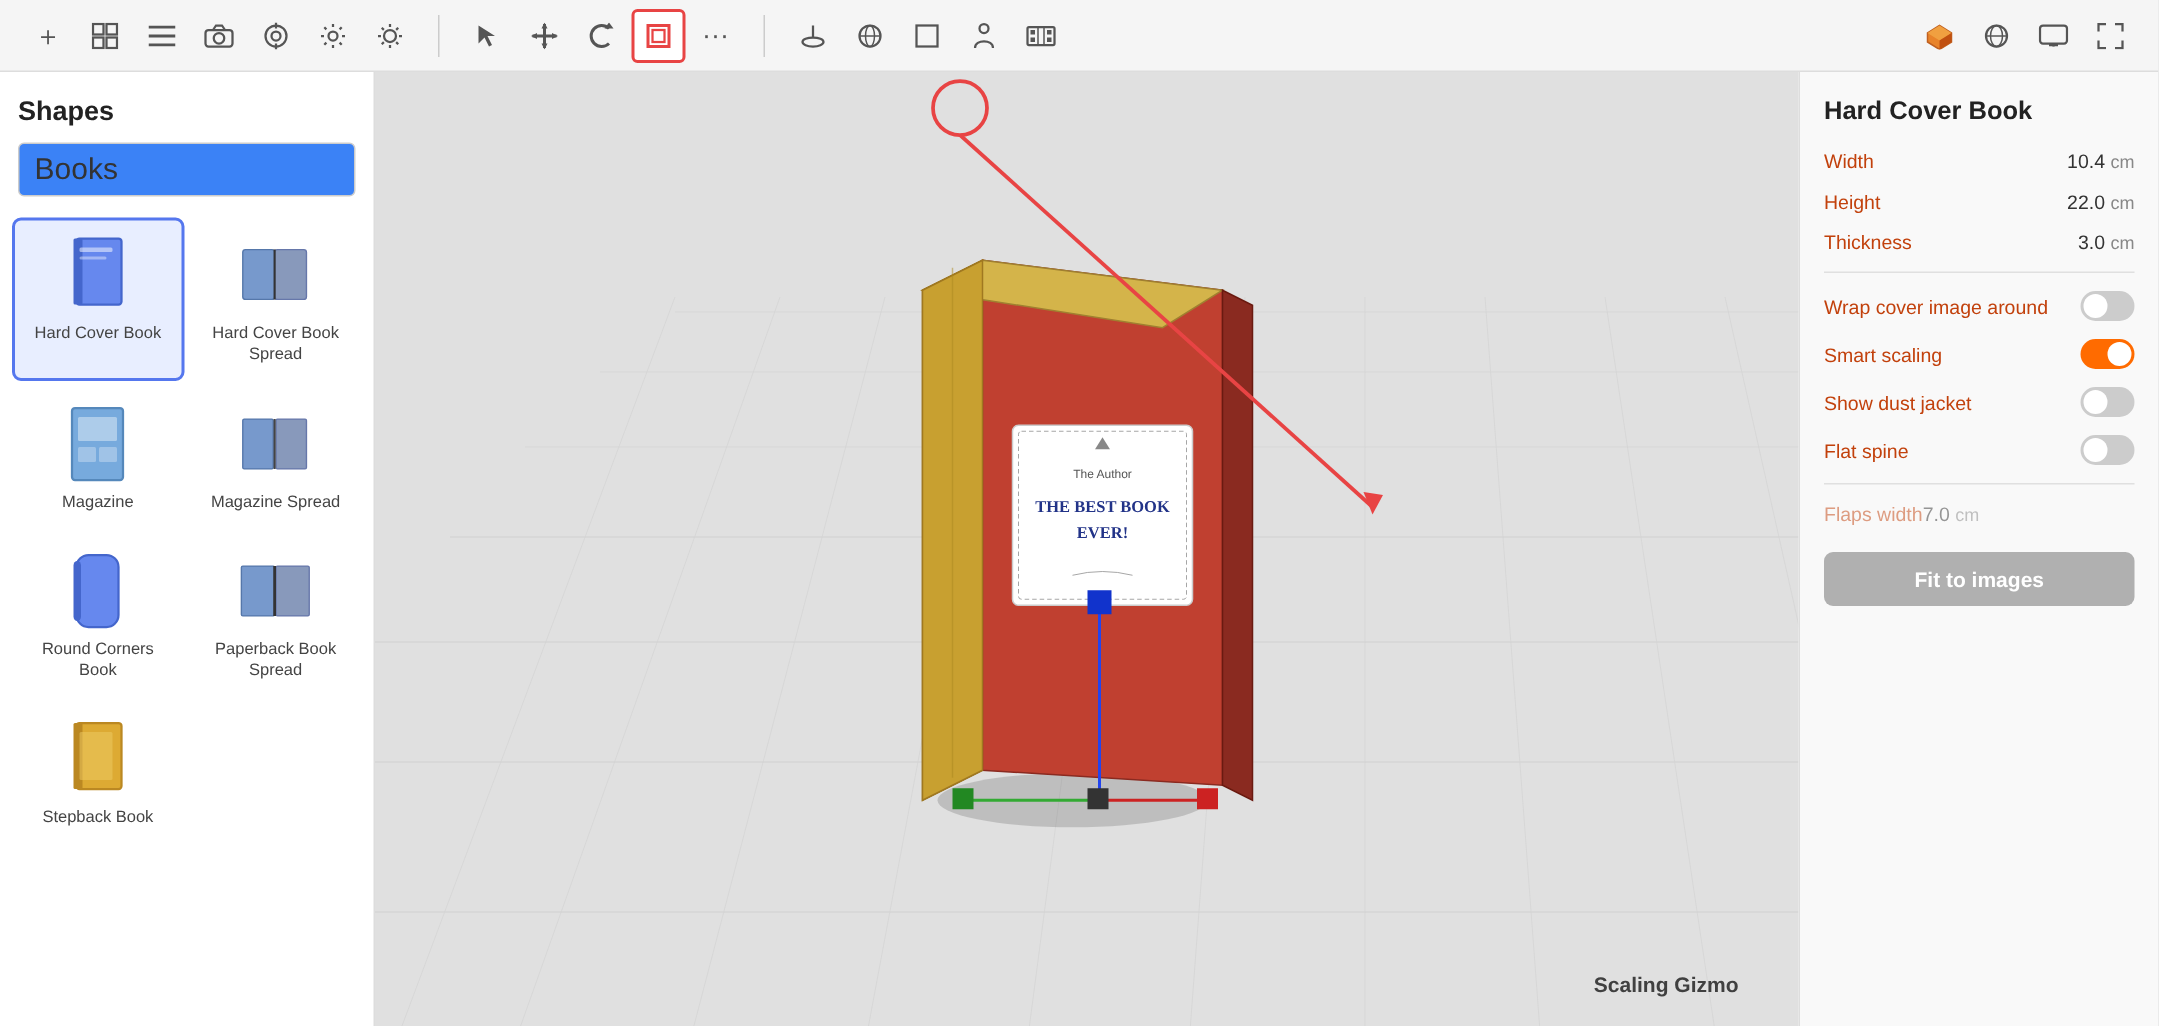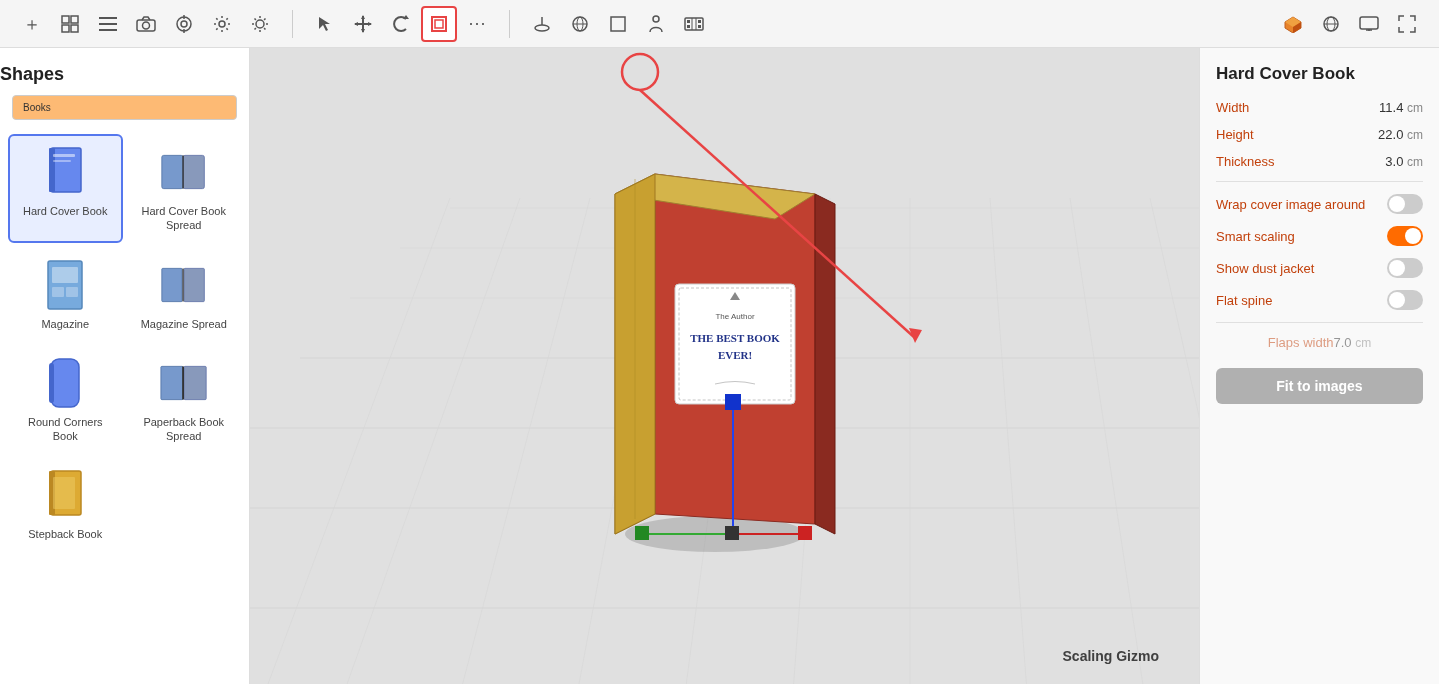--- a/index.html
+++ b/index.html
@@ -59,30 +59,30 @@
       width: 250px;
       background: white;
       border-right: 1px solid #ddd;
       display: flex;
       flex-direction: column;
       overflow-y: auto;
     }
     .sidebar-title {
       font-size: 18px;
       font-weight: 600;
-      padding: 16px 0 10px;
+      padding: 16px 12px 10px;
       color: #222;
     }
     .sidebar-dropdown {
       margin: 0 12px 14px;
       padding: 6px 10px;
       border: 1px solid #ccc;
       border-radius: 4px;
-      background: #fdba74;
-      font-size: 10px;
+      background: #3b82f6;
+      font-size: 20px;
       color: #333;
       appearance: none;
       cursor: pointer;
       width: calc(100% - 24px);
     }
     .shape-grid {
       display: grid;
       grid-template-columns: 1fr 1fr;
       gap: 4px;
       padding: 0 8px 16px;
@@ -169,21 +169,21 @@
       transition: left 0.2s;
     }
     .toggle-switch.off .toggle-knob { left: 2px; }
     .toggle-switch.on .toggle-knob { left: 18px; }
 
     .panel-divider { border: none; border-top: 1px solid #e0e0e0; margin: 8px 0 12px; }
 
     .flaps-row {
       display: flex;
       align-items: center;
-      justify-content: center;
+      justify-content: flex-start;
       margin-bottom: 14px;
       opacity: 0.5;
     }
 
     .fit-btn {
       width: 100%;
       padding: 10px;
       background: #b0b0b0;
       color: white;
       border: none;
@@ -561,21 +561,21 @@
     <div class="gizmo-label">Scaling Gizmo</div>
   </div>
 
   <div class="right-panel">
     <h2 class="panel-title">Hard Cover Book</h2>
 
     
     <div class="prop-row">
       <span class="prop-label">Width</span>
       <span class="prop-value">
-        <span>11.4</span>
+        <span>10.4</span>
         <span style="color:#888;font-size:12px;">cm</span>
       </span>
     </div>
 
     
     <div class="prop-row">
       <span class="prop-label">Height</span>
       <span class="prop-value">
         <span>22.0</span>
         <span style="color:#888;font-size:12px;">cm</span>

